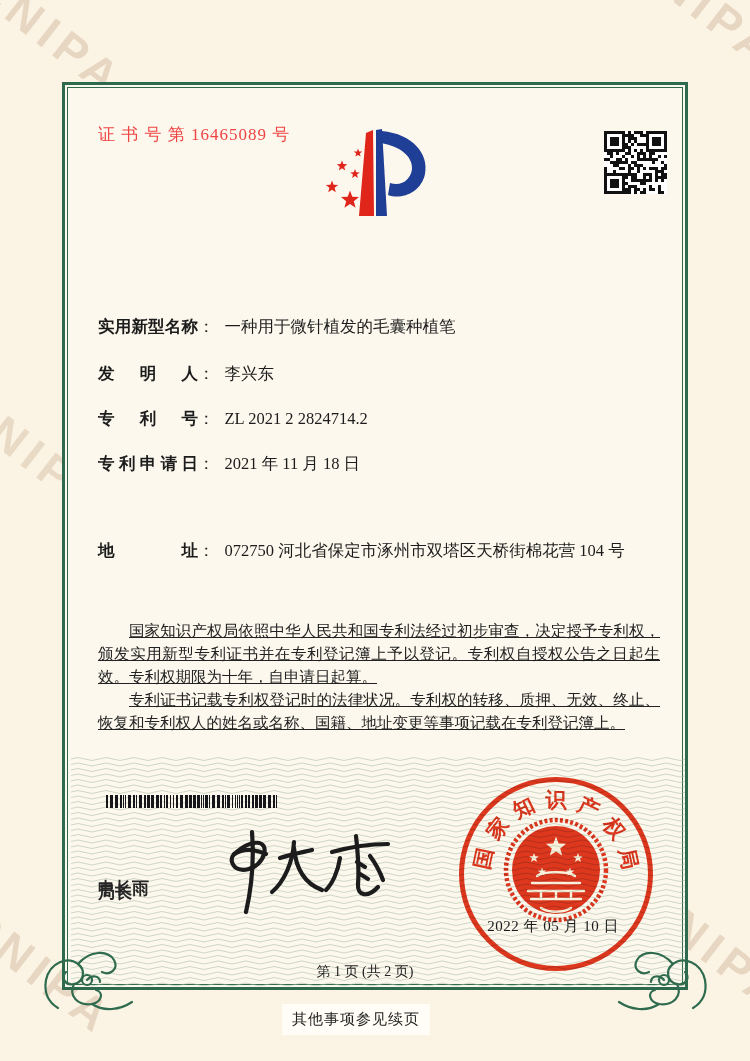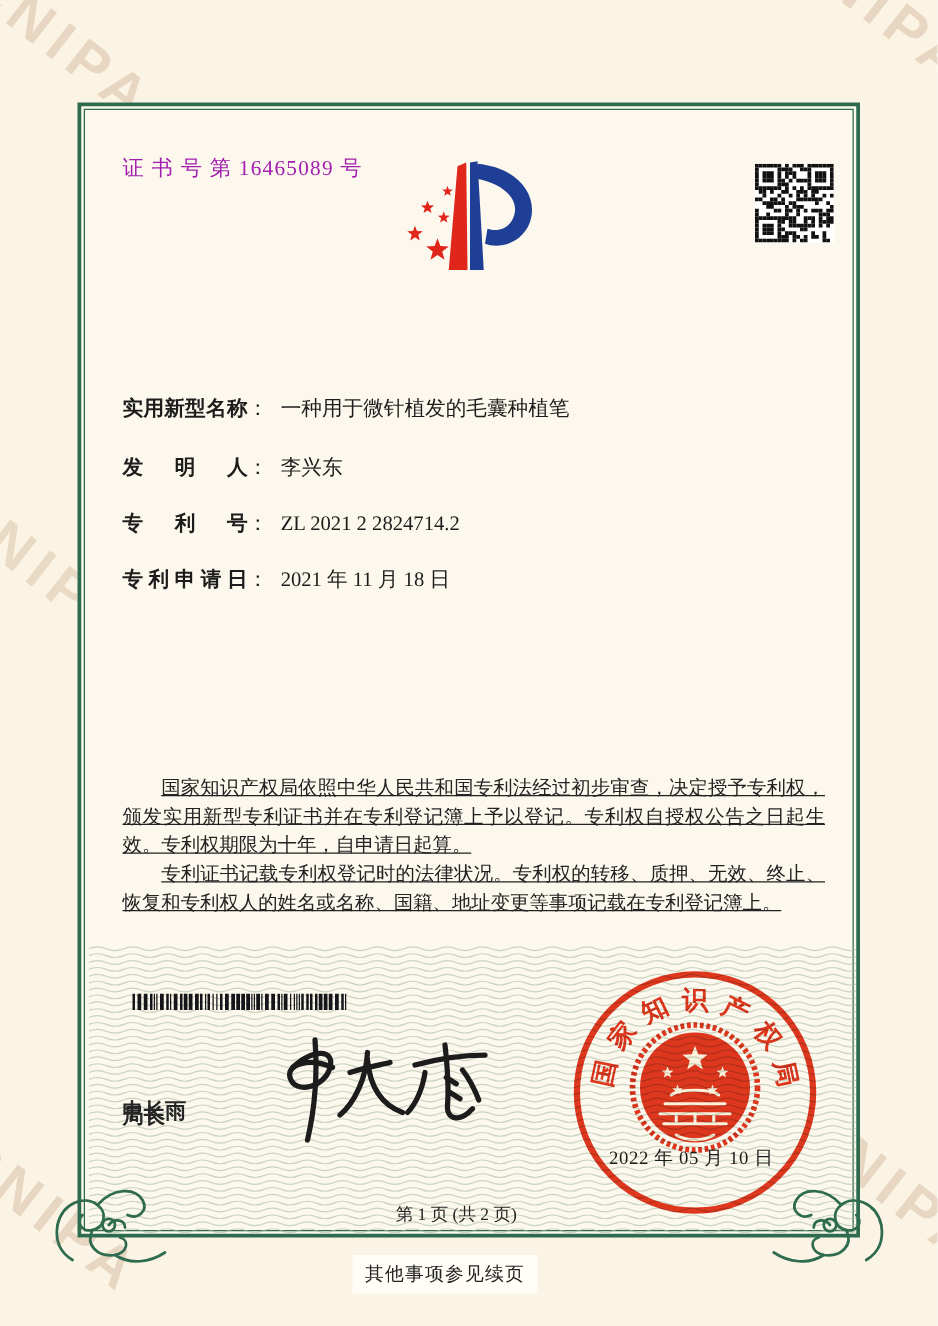--- a/index.html
+++ b/index.html
@@ -25,21 +25,21 @@
   .wm8{left:244px;top:142px;opacity:.16;color:#d9a88d;}
   
   .frame{
     position:absolute;left:62px;top:82px;width:626px;height:908px;
     border:3px solid #2e6b4e;box-sizing:border-box;background:#fcf8ed;
   }
   .frame .innerline{position:absolute;inset:2px;border:1px solid #2e6b4e;pointer-events:none;}
   .inner{position:absolute;left:6px;top:6px;width:614px;height:896px;}
   .waves{position:absolute;left:0;top:664px;width:614px;height:232px;pointer-events:none;}
   
-  .certnum{position:absolute;left:27px;top:32px;font-size:17px;letter-spacing:1px;color:#a21caf;}
+  .certnum{position:absolute;left:27px;top:32px;font-size:17px;letter-spacing:1px;color:#ef4444;}
   .logo{position:absolute;left:232px;top:33px;width:140px;height:95px;}
   .qr{position:absolute;left:533px;top:40px;width:63px;height:63px;background:#fff;}
   .title{
     position:absolute;left:0;top:132px;width:100%;text-align:center;
     font-size:37px;font-weight:700;letter-spacing:6px;color:#111;
   }
   
   .frow{position:absolute;left:27px;white-space:nowrap;font-size:16.5px;color:#1c1c1c;}
   .flabel{display:inline-block;width:100px;text-align:justify;text-align-last:justify;font-weight:bold;}
   .fcolon{display:inline-block;margin-right:10px;}
@@ -400,20 +400,23 @@
     </div>
     <div class="frow f2">
       <span class="flabel">发明人</span><span class="fcolon">：</span><span class="fvalue">李兴东</span>
     </div>
     <div class="frow f3">
       <span class="flabel">专利号</span><span class="fcolon">：</span><span class="fvalue">ZL 2021 2 2824714.2</span>
     </div>
     <div class="frow f4">
       <span class="flabel">专利申请日</span><span class="fcolon">：</span><span class="fvalue">2021 年 11 月 18 日</span>
     </div>
+    <div class="frow f6">
+      <span class="flabel">地址</span><span class="fcolon">：</span><span class="fvalue">072750 河北省保定市涿州市双塔区天桥街棉花营 104 号</span>
+    </div>
 
     <div class="paras">
       <p>国家知识产权局依照中华人民共和国专利法经过初步审查，决定授予专利权，颁发实用新型专利证书并在专利登记簿上予以登记。专利权自授权公告之日起生效。专利权期限为十年，自申请日起算。</p>
       <p>专利证书记载专利权登记时的法律状况。专利权的转移、质押、无效、终止、恢复和专利权人的姓名或名称、国籍、地址变更等事项记载在专利登记簿上。</p>
     </div>
 
     <div class="barcode">
         <i style="left: 0px; width: 2px;"></i>
         <i style="left: 4px; width: 3px;"></i>
         <i style="left: 9px; width: 3px;"></i>

